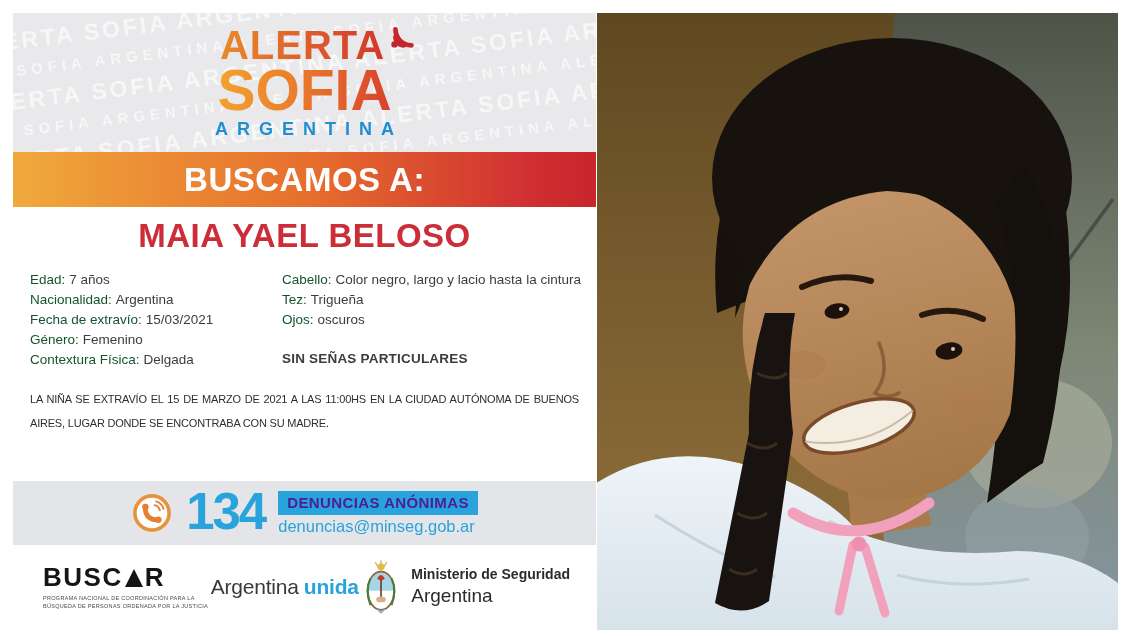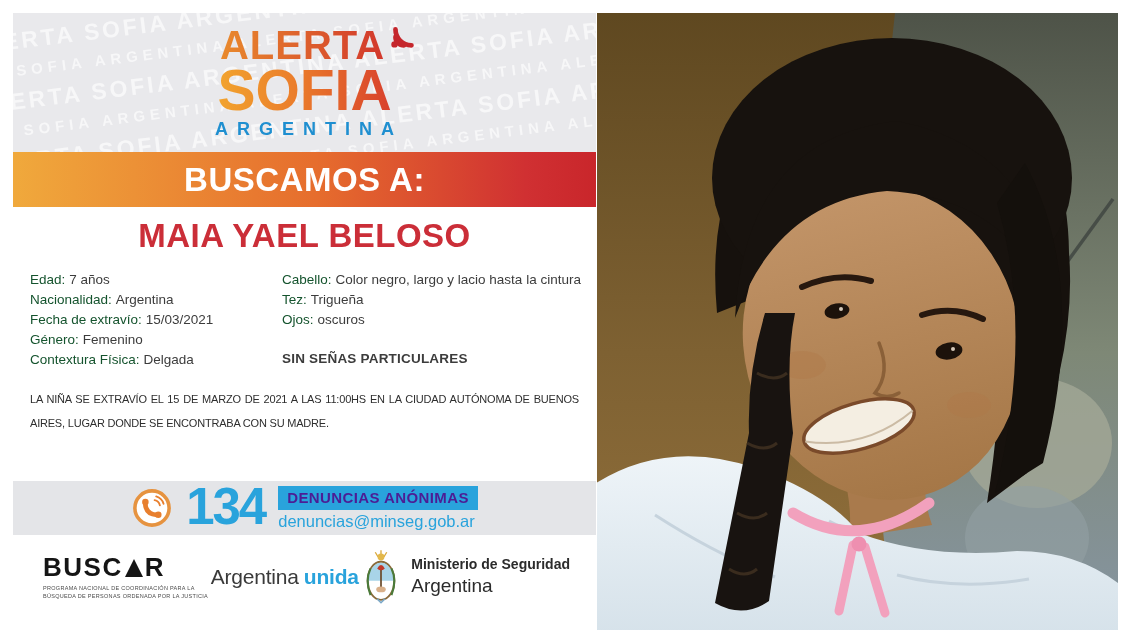--- a/index.html
+++ b/index.html
@@ -40,21 +40,21 @@
   .dcol-right{flex:1;}
   .drow{font-size:13.5px;line-height:20px;color:#3c3c3c;white-space:nowrap;}
   .dlbl{color:#14532d;font-weight:normal;}
   .dval{margin-left:4px;}
   .no-marks{margin-top:21px;font-size:13.5px;font-weight:bold;color:#3c3c3c;letter-spacing:0.2px;}
 
   
   .description{margin:17px 17px 0 17px;font-size:11px;line-height:24px;color:#2e2e2e;font-weight:500;text-align:justify;letter-spacing:-0.2px;}
 
   
-  .strip{margin-top:46px;height:54px;background:#e4e5e8;display:flex;align-items:center;justify-content:center;gap:13px;}
+  .strip{margin-top:46px;height:64px;background:#e4e5e8;display:flex;align-items:center;justify-content:center;gap:13px;}
   .phone-number{color:#29a3dc;font-size:51px;font-weight:800;letter-spacing:-2px;line-height:1;padding-bottom:4px;}
   .report{display:flex;flex-direction:column;align-items:flex-start;}
   .report-box{background:#29a3dc;color:#4c1d95;font-size:15px;font-weight:bold;letter-spacing:0.4px;padding:3px 9px 4px 9px;}
   .email{color:#29a3dc;font-size:16.5px;font-weight:500;margin-top:2px;text-decoration:none;}
 
   
   .footer{margin-top:12px;height:60px;display:flex;align-items:center;justify-content:space-between;padding:0 26px 0 30px;}
   .buscar-word{font-size:26px;font-weight:800;letter-spacing:1.5px;color:#151515;line-height:1;}
   .tri{display:inline-block;width:0;height:0;border-left:9px solid transparent;border-right:9px solid transparent;border-bottom:18px solid #151515;margin:0 2px;position:relative;top:1px;}
   .buscar-tag{margin-top:4px;font-size:5.5px;letter-spacing:0.3px;color:#4a4a4a;line-height:1.5;}

